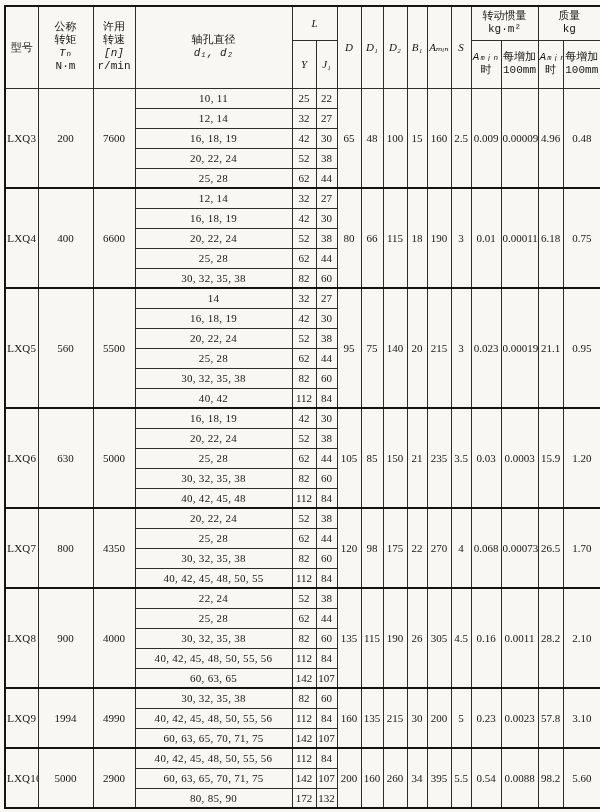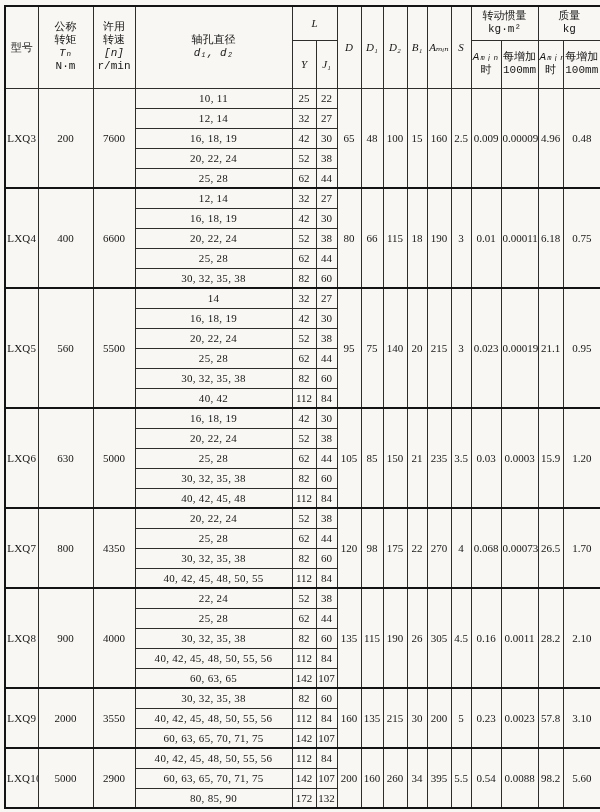--- a/index.html
+++ b/index.html
@@ -349,22 +349,22 @@
           <td class="num">112</td>
           <td class="num">84</td>
         </tr>
         <tr>
           <td class="bore gend">60, 63, 65</td>
           <td class="num gend">142</td>
           <td class="num gend">107</td>
         </tr>
         <tr>
           <td rowspan="3" class="model gend">LXQ9</td>
-          <td rowspan="3" class="gend">2000</td>
-          <td rowspan="3" class="gend">3550</td>
+          <td rowspan="3" class="gend">1994</td>
+          <td rowspan="3" class="gend">4990</td>
           <td class="bore">30, 32, 35, 38</td>
           <td class="num">82</td>
           <td class="num">60</td>
           <td rowspan="3" class="num gend">160</td>
           <td rowspan="3" class="num gend">135</td>
           <td rowspan="3" class="num gend">215</td>
           <td rowspan="3" class="num gend">30</td>
           <td rowspan="3" class="num gend">200</td>
           <td rowspan="3" class="num gend">5</td>
           <td rowspan="3" class="num gend">0.23</td>

